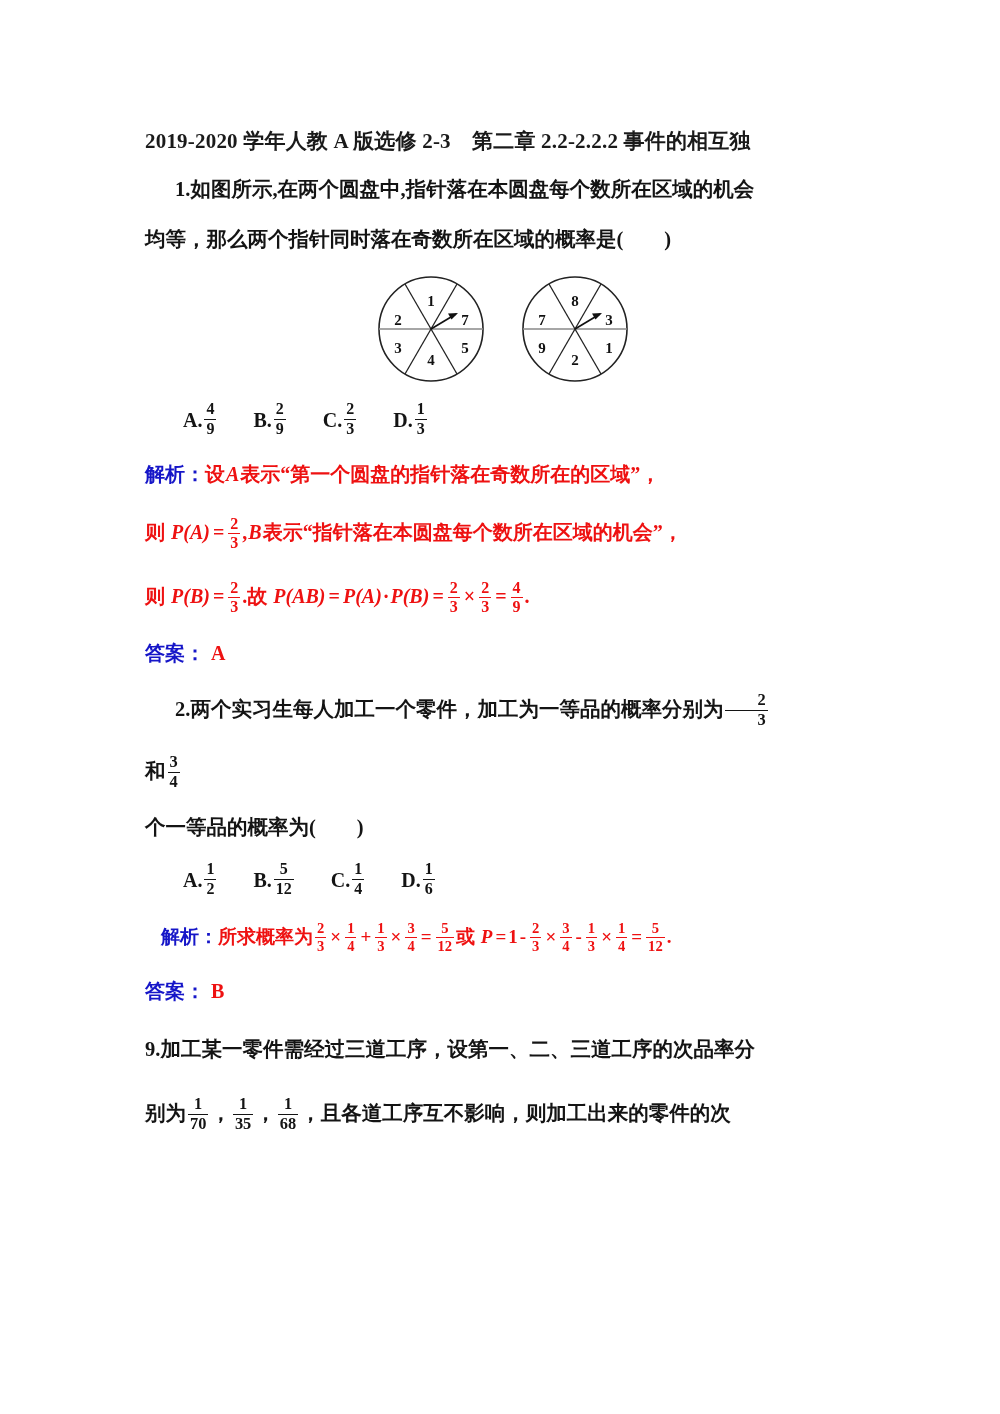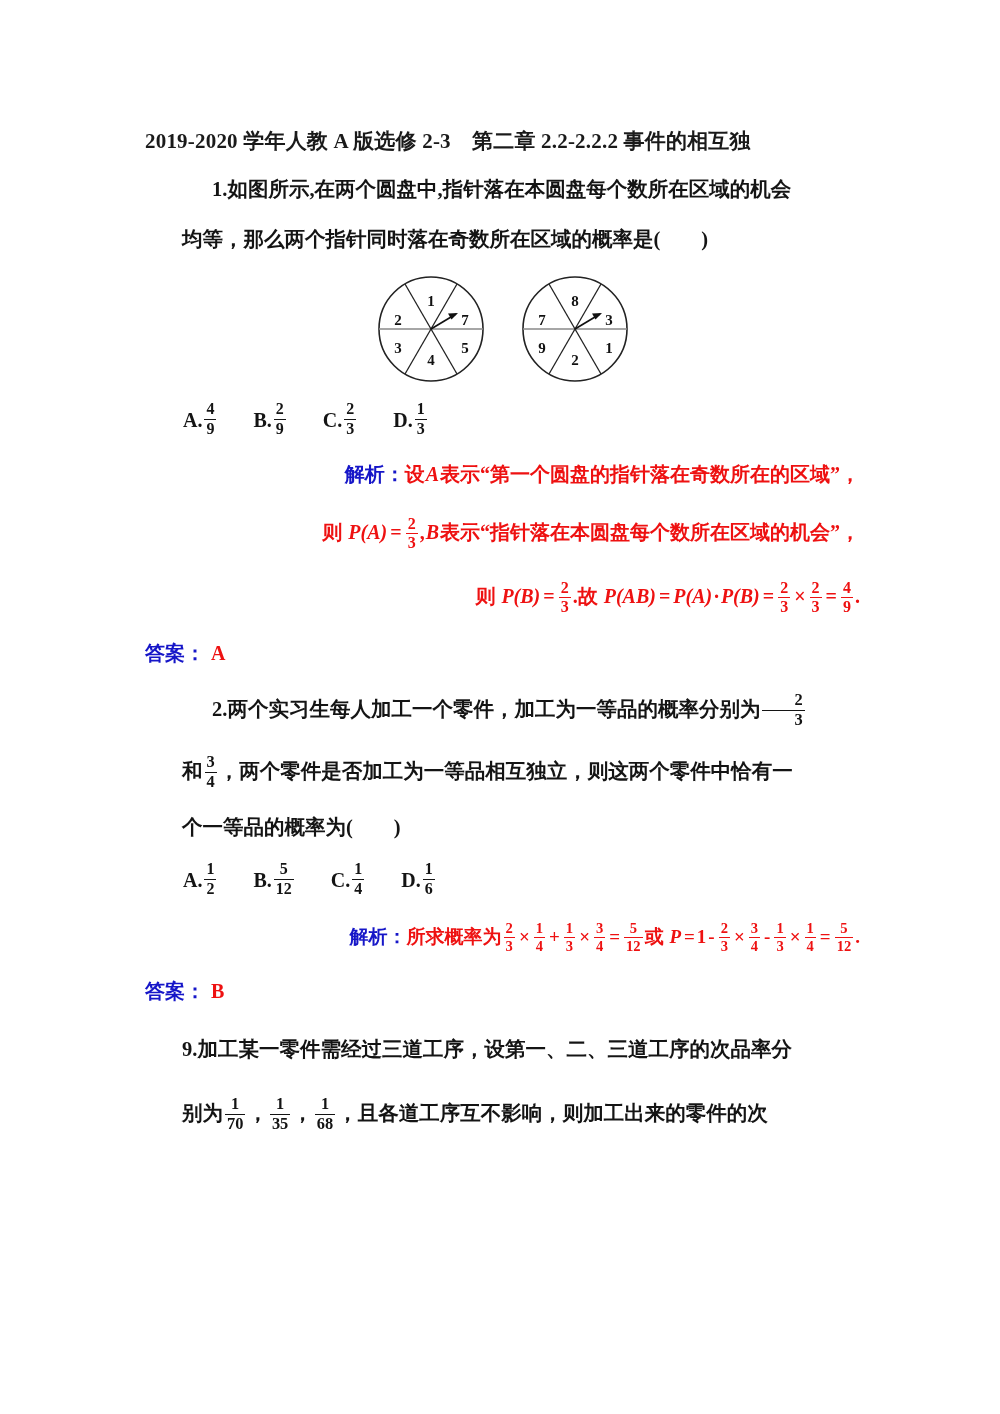--- a/index.html
+++ b/index.html
@@ -36,30 +36,28 @@
     line-height: 46px;
     letter-spacing: 0.2px;
     color: #1a1a1a;
     white-space: nowrap;
   }
   .qline {
     font-size: 20.5px;
     font-weight: 700;
     line-height: 50px;
     color: #141414;
-    margin-left: 37px;
   }
   .qline.indent { text-indent: 30px; }
 
   .sol-line {
     font-size: 20px;
     font-weight: 700;
     line-height: 52px;
     color: #ee1111;
-    text-align: right;
   }
   .sol-line.taller { line-height: 64px; }
   .lbl-blue {
     color: #1616c8;
     font-weight: 700;
   }
   .ans-line {
     font-size: 20px;
     font-weight: 700;
     line-height: 50px;
@@ -255,21 +253,21 @@
       <span>2.两个实习生每人加工一个零件，加工为一等品的概率分别为</span><span class="frac">
         <span class="num">2</span>
         <span class="den">3</span>
       </span>
     </div>
 
     <div class="qline" style="line-height:62px;">
       <span>和</span><span class="frac">
         <span class="num">3</span>
         <span class="den">4</span>
-      </span><span>，两个零件是否加工为一等品相互独立，则这两个零件中恰有一</span>
+      </span>
     </div>
 
     <div class="qline">个一等品的概率为(　　)</div>
 
     <div class="options">
       <span class="opt">
         <span class="tag">A.</span>
         <span class="frac">
           <span class="num">1</span>
           <span class="den">2</span>

